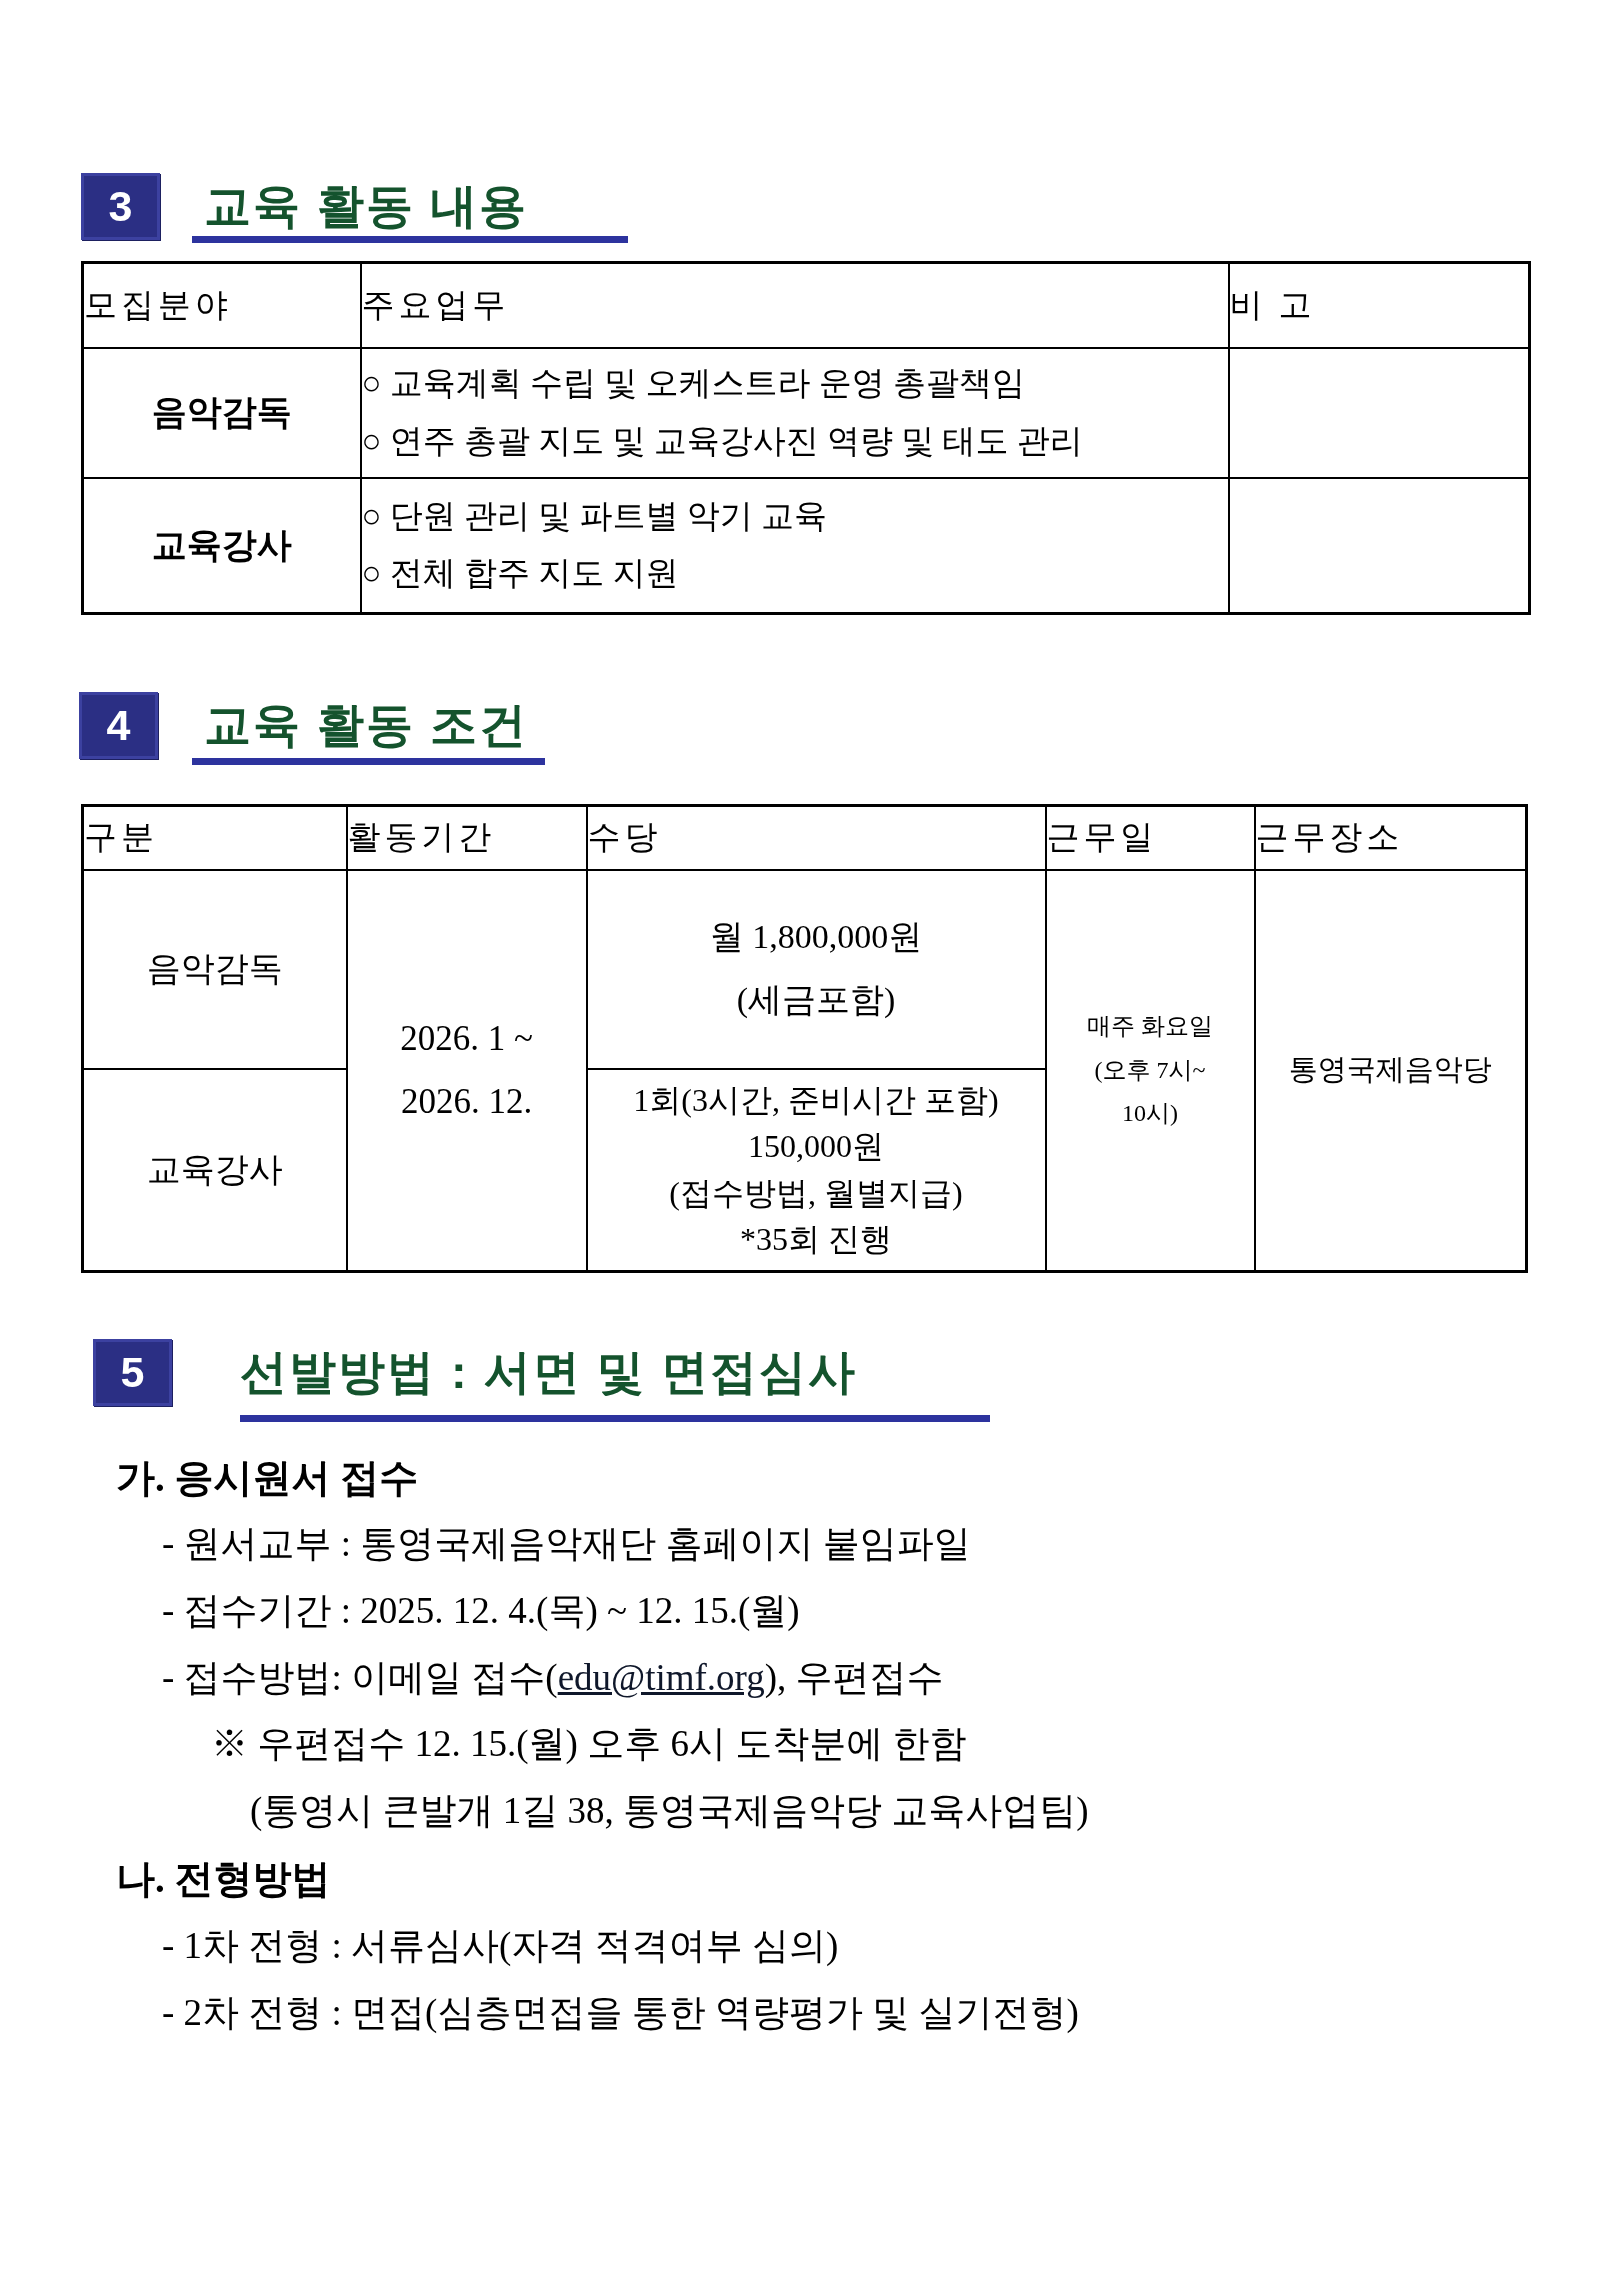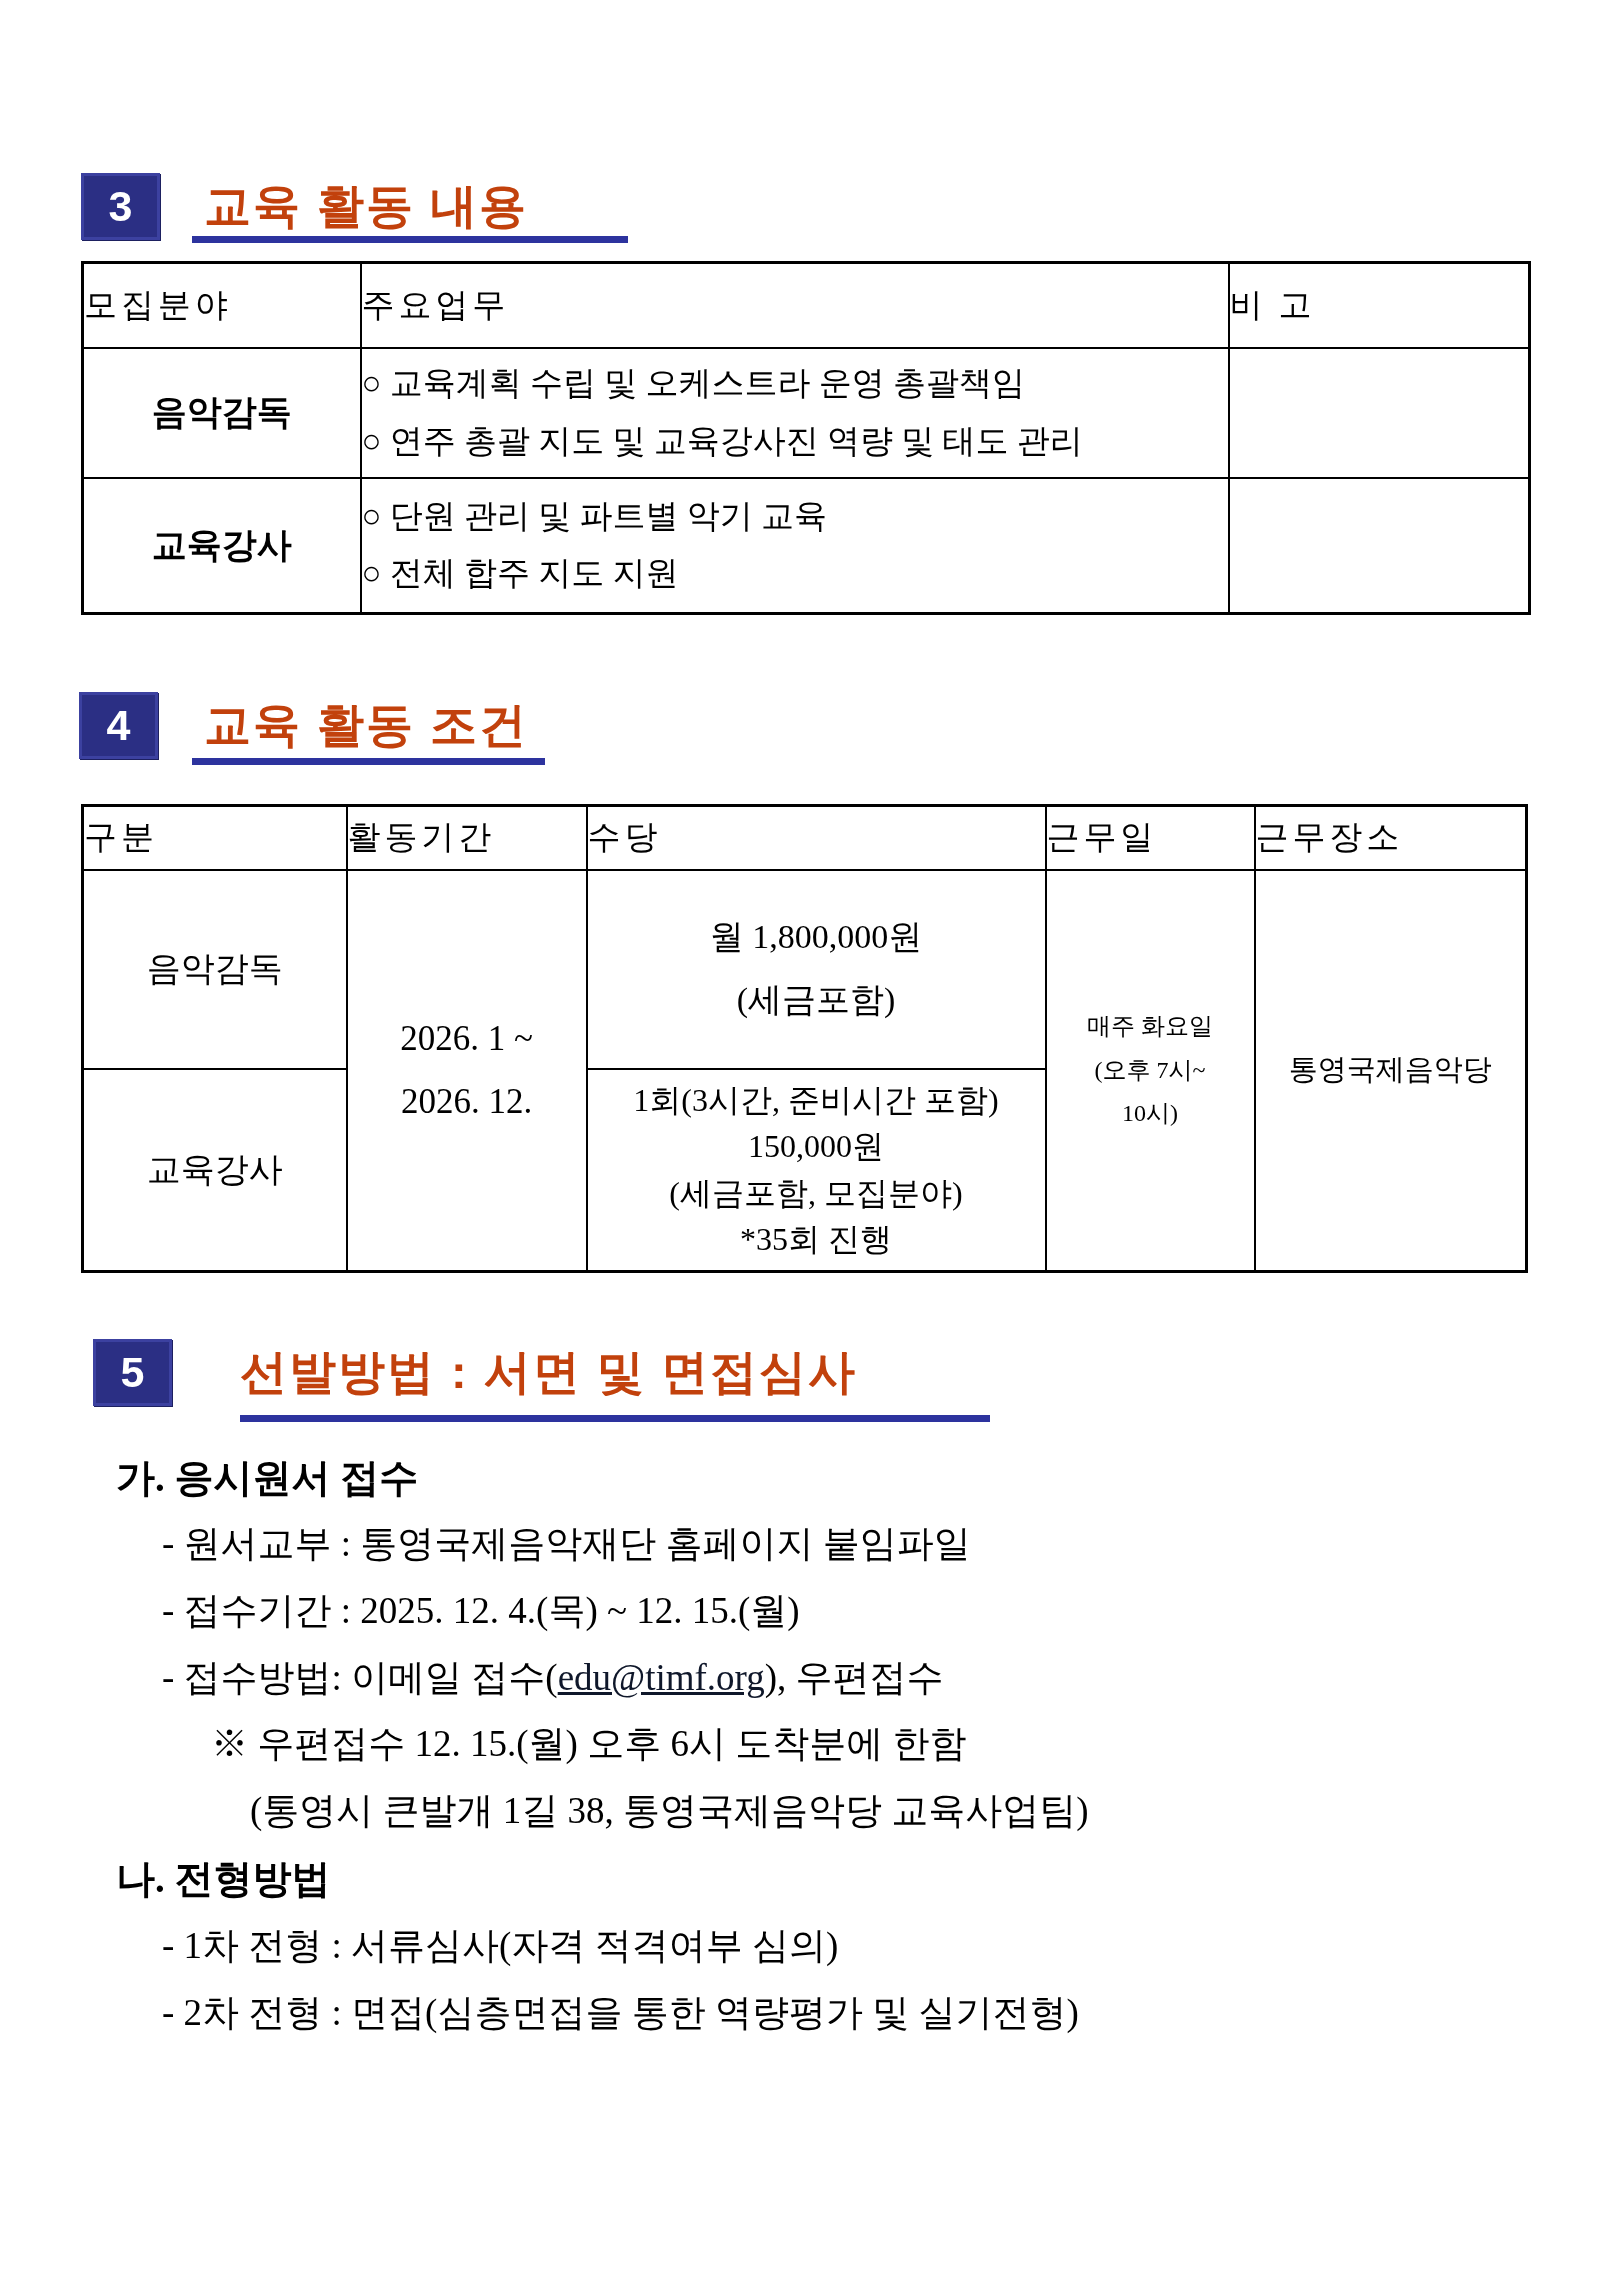--- a/index.html
+++ b/index.html
@@ -27,21 +27,21 @@
     font-weight: bold;
     font-size: 43px;
     color: #ffffff;
   }
   .sec-title {
     position: absolute;
     font-family: "Liberation Sans", "DejaVu Sans", sans-serif;
     font-weight: bold;
     font-size: 47px;
     letter-spacing: 2px;
-    color: #c2410c;
+    color: #14532d;
     white-space: nowrap;
   }
   .sec-rule {
     position: absolute;
     height: 6.9px;
     background: #2d339e;
   }
 
   
   table.doc {
@@ -167,21 +167,21 @@
       </td>
       <td class="center" rowspan="2">
         <div class="workplace-line">통영국제음악당</div>
       </td>
     </tr>
     <tr style="height:203px">
       <td class="center field-reg">교육강사</td>
       <td class="center">
         <div class="pay-line-sm">1회(3시간, 준비시간 포함)</div>
         <div class="pay-line-sm">150,000원</div>
-        <div class="pay-line-sm">(세금포함, 모집분야)</div>
+        <div class="pay-line-sm">(접수방법, 월별지급)</div>
         <div class="pay-line-sm">*35회 진행</div>
       </td>
     </tr>
   </tbody>
     </table>
 
   <div class="num-box" style="left:93px; top:1339px;">
     <span>5</span>
   </div>
   <div class="sec-title" style="left:240px; top:1341px;">선발방법 : 서면 및 면접심사</div>

